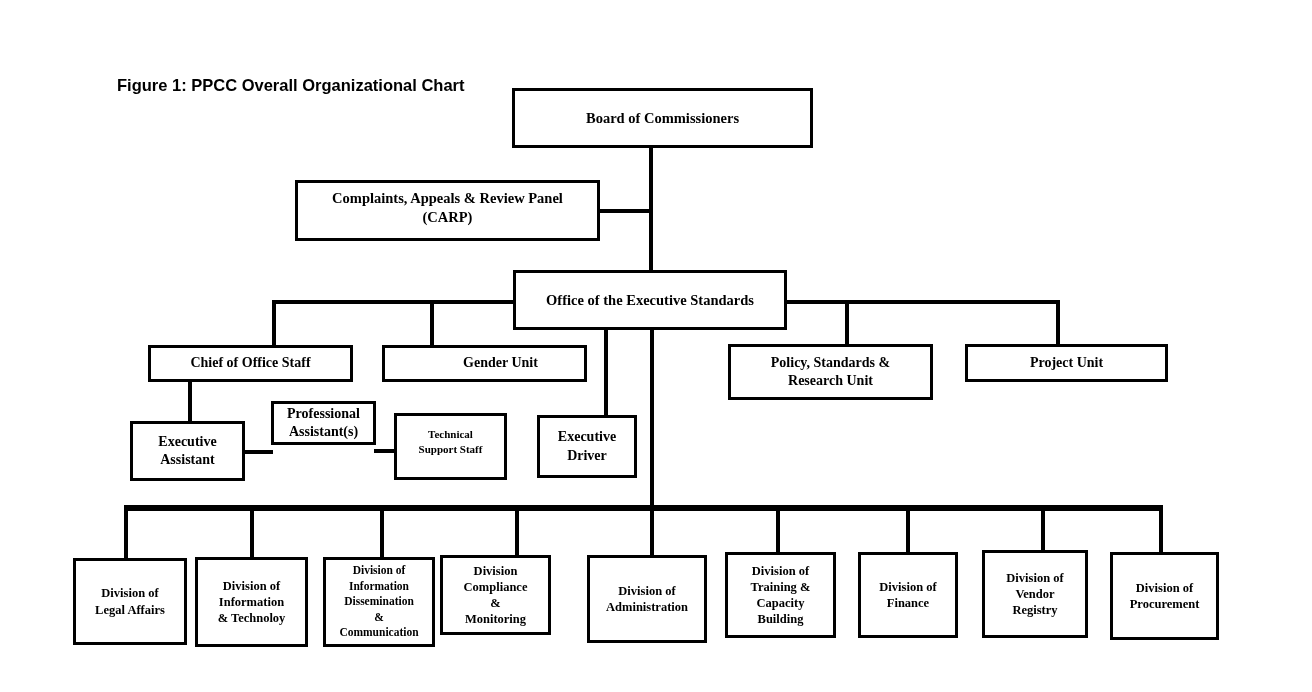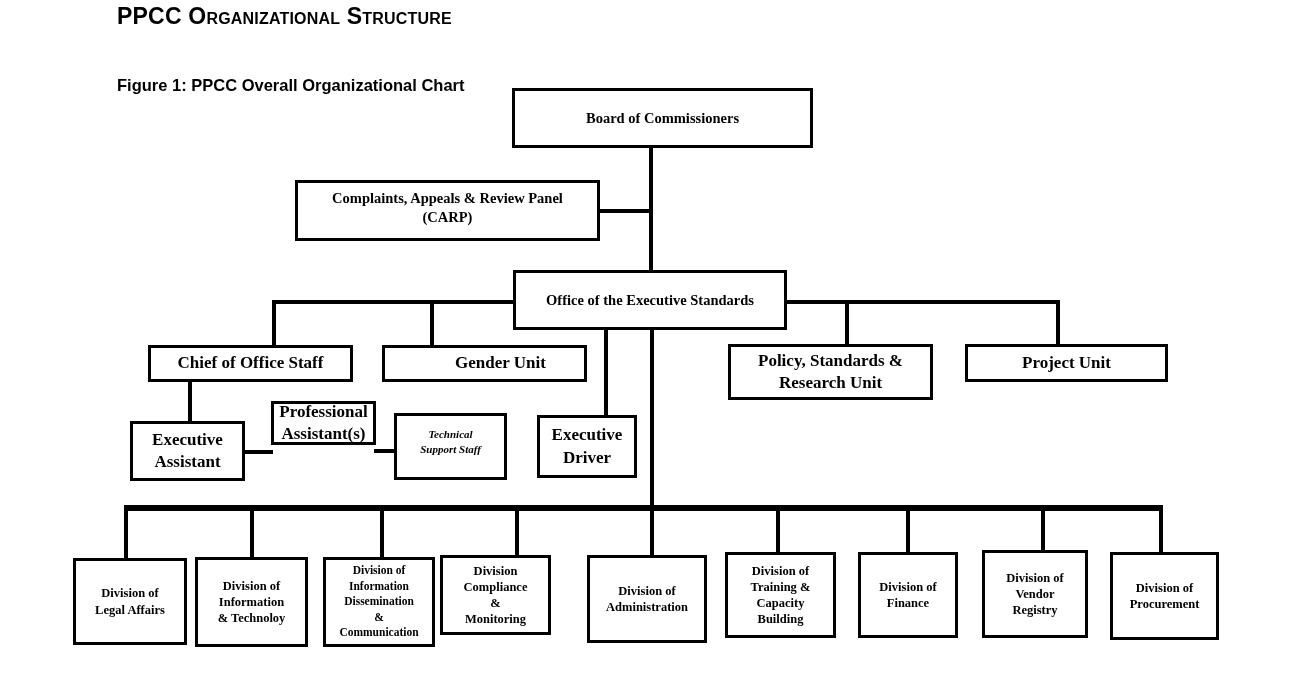--- a/index.html
+++ b/index.html
@@ -41,38 +41,37 @@
   .node {
     position: absolute;
     box-sizing: border-box;
     background: #ffffff;
     border: 3px solid #000000;
     display: flex;
     align-items: center;
     justify-content: center;
     text-align: center;
     font-weight: bold;
-    font-size: 17px;
+    font-size: 14px;
     line-height: 1.3;
     z-index: 2;
   }
   .node .lbl { white-space: pre-line; }
   .node.big   { font-size: 14.5px; }
   .node.small { font-size: 11px; line-height: 1.35; }
   .node.align-top { align-items: flex-start; padding-top: 6px; margin-left: 32px; }
-  .node.pad-top   { align-items: flex-start; padding-top: 11px; font-style: italic; }
+  .node.pad-top   { align-items: flex-start; padding-top: 11px; }
   .node.div-box   { font-size: 12.5px; }
   .node.div-box.small { font-size: 11.5px; }
 </style>
 </head>
 <body>
 
 <div class="canvas">
 
-  <div class="page-title">PPCC Organizational Structure</div>
   <div class="figure-caption">Figure 1: PPCC Overall Organizational Chart</div>
 
   <svg class="connectors" viewBox="0 0 1312 692" xmlns="http://www.w3.org/2000/svg" stroke="#000000" stroke-width="4">
 
     <line x1="651" y1="146" x2="651" y2="272"></line>
 
     <line x1="566" y1="211" x2="653" y2="211"></line>
 
     <line x1="272" y1="302" x2="515" y2="302"></line>
     <line x1="274" y1="300" x2="274" y2="347"></line>

